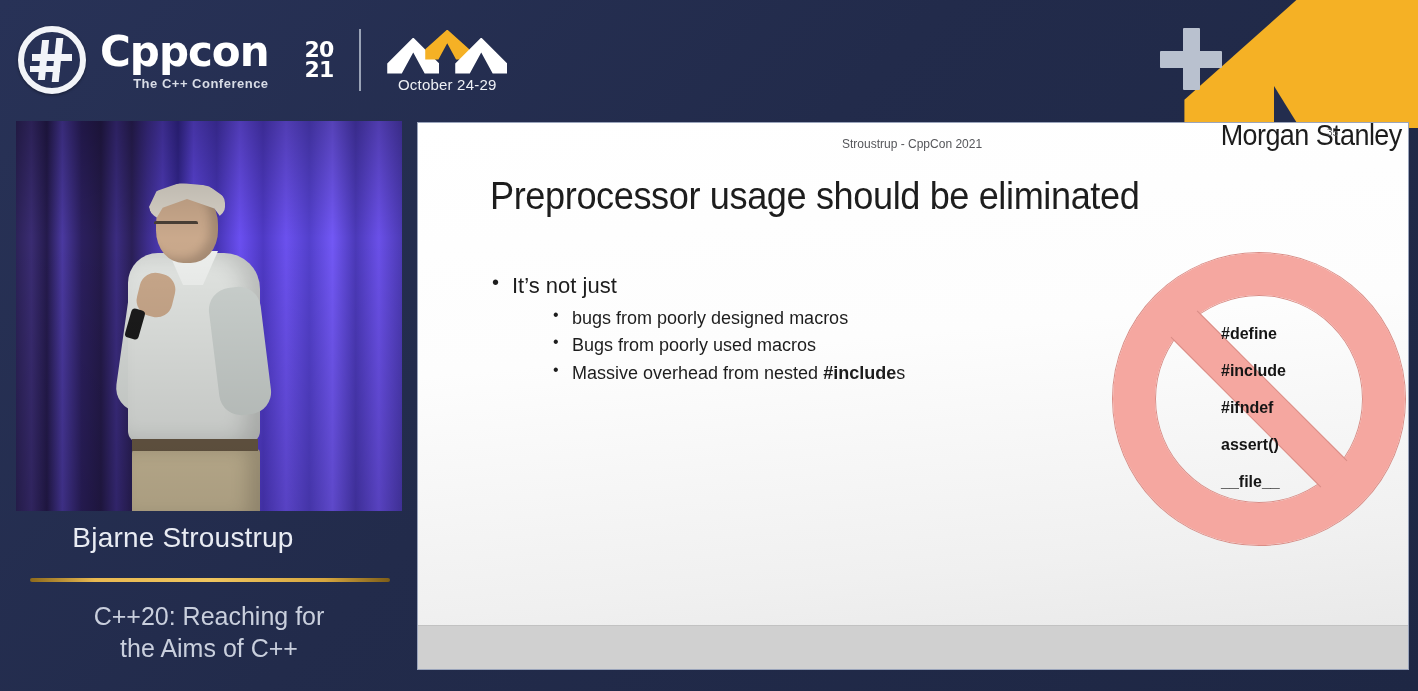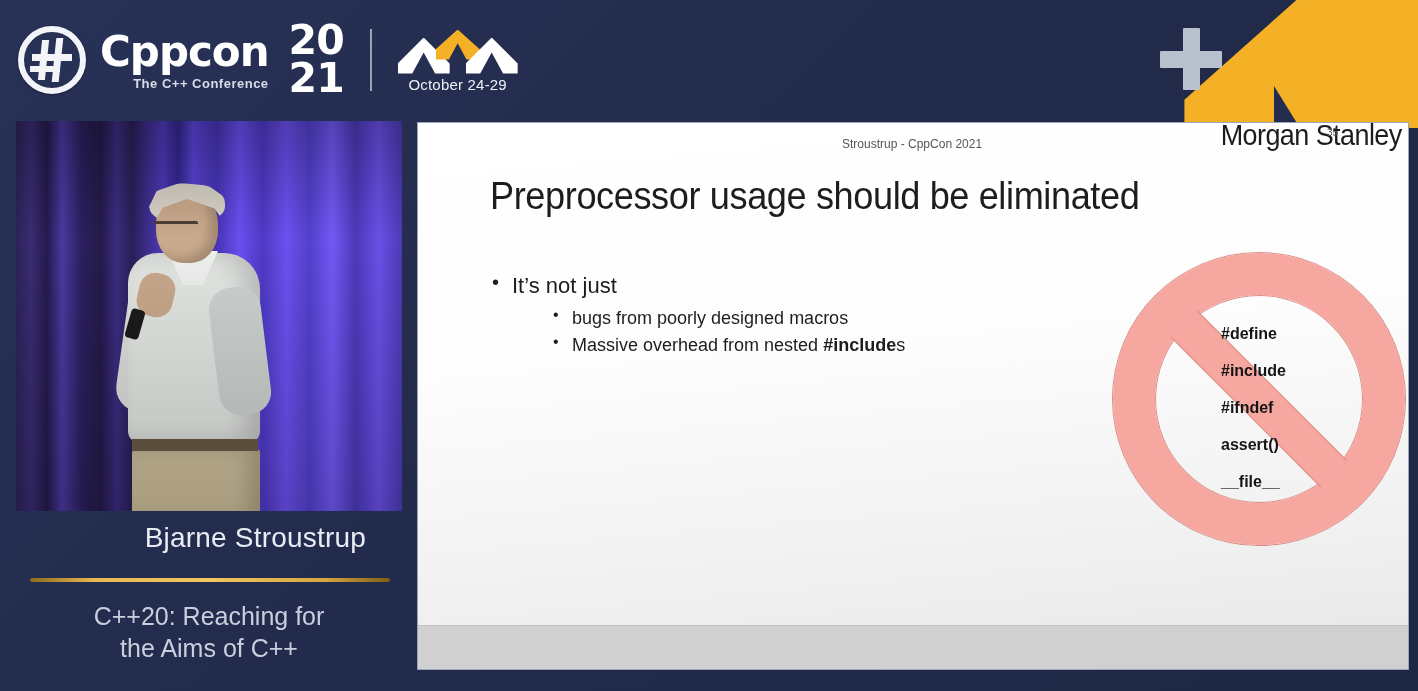--- a/index.html
+++ b/index.html
@@ -66,22 +66,22 @@
     letter-spacing:-1px;
   }
   .wordmark .tagline {
     font-size:13px; color:#d8dcE6; letter-spacing:.5px;
     margin-top:4px; font-weight:bold;
   }
 
   .year-block {
     display:flex; flex-direction:column; align-items:center;
     font-family:"DejaVu Sans", sans-serif;
-    font-weight:bold; font-size:41px; color:#ffffff;
-    line-height:.92; letter-spacing:-1px; margin-left:6px;
+    font-weight:bold; font-size:22px; color:#ffffff;
+    line-height:.92; letter-spacing:-1px; margin-left:22px;
   }
   .vrule { width:2px; height:62px; background:#9aa3b6; margin:0 12px; }
 
   .date-block {
     display:flex; flex-direction:column; align-items:center; gap:2px;
   }
   .mountains { position:relative; width:120px; height:46px; }
   .mtn-w {
     position:absolute; bottom:0; width:52px; height:36px;
     background:#ffffff;
@@ -166,21 +166,21 @@
   }
   .fig-pants {
     left:116px; top:328px; width:128px; height:70px;
     background:#cfbf9c; border-radius:4px 4px 0 0;
     box-shadow:inset -12px 0 18px rgba(0,0,0,.16);
   }
 
   
   .speaker-name {
     position:absolute; left:0; top:522px; width:366px;
-    text-align:right; color:#e9ecf3;
+    text-align:center; color:#e9ecf3;
     font-size:28px; letter-spacing:.2px;
   }
   .gold-rule {
     position:absolute; left:30px; top:578px; width:360px; height:4px;
     background:linear-gradient(90deg,#8d6a1c,#e9b951 18%,#f0c65f 50%,#d6a63f 82%,#7d5d18);
     border-radius:2px;
   }
   .talk-title {
     position:absolute; left:0; top:600px; width:418px;
     text-align:center; color:#c9cfdd;
@@ -344,20 +344,23 @@
     <div class="slide-title">Preprocessor usage should be eliminated</div>
 
     <ul class="lvl1 bullets-top">
       <li class="l1">
         <span>It’s not just</span>
         <ul class="lvl2">
           <li class="l2">
             <span>bugs from poorly designed macros</span>
           </li>
           <li class="l2">
+            <span>Bugs from poorly used macros</span>
+          </li>
+          <li class="l2">
             <span>Massive overhead from nested </span><b>#include</b><span>s</span>
           </li>
         </ul>
       </li>
     </ul>
 
 
     <div class="no-sign">
       <div class="no-ring"></div>
       <div class="no-slash"></div>

